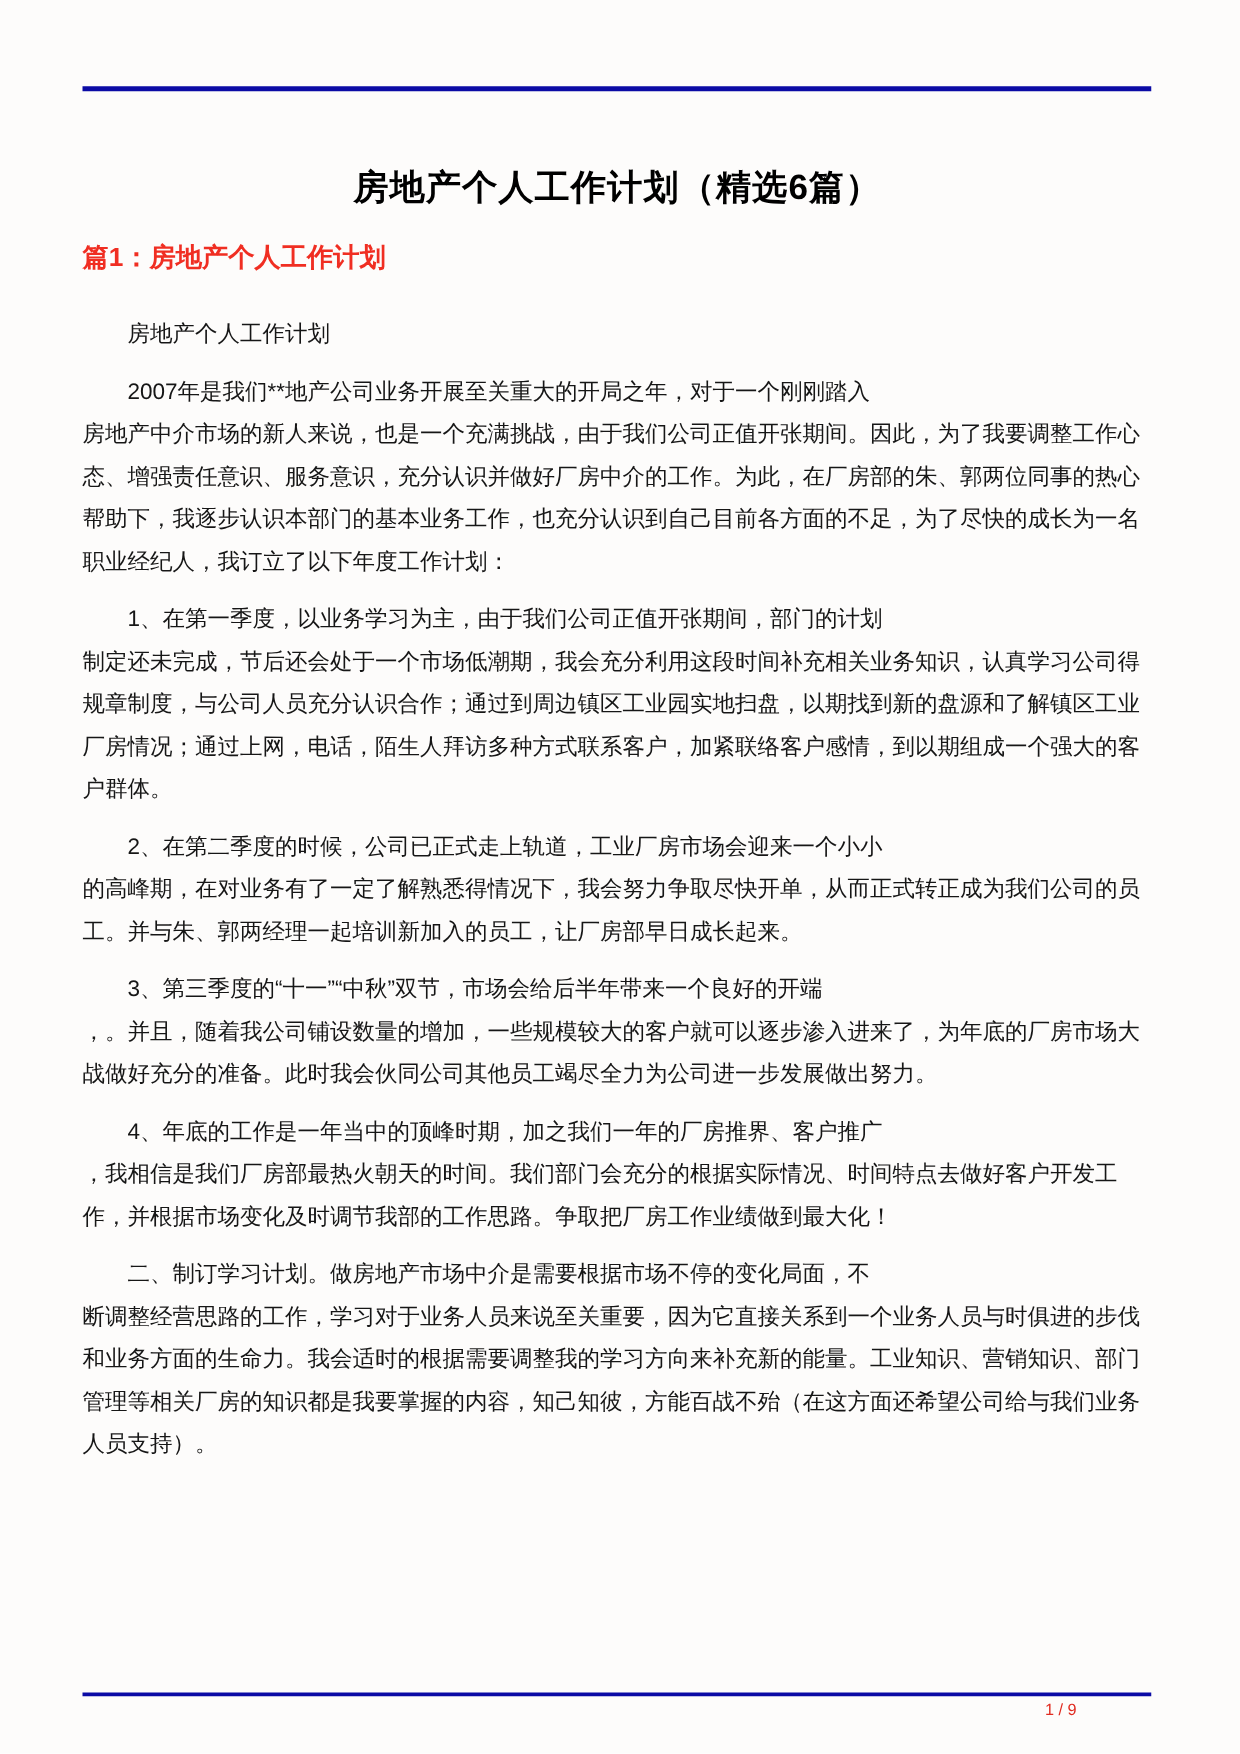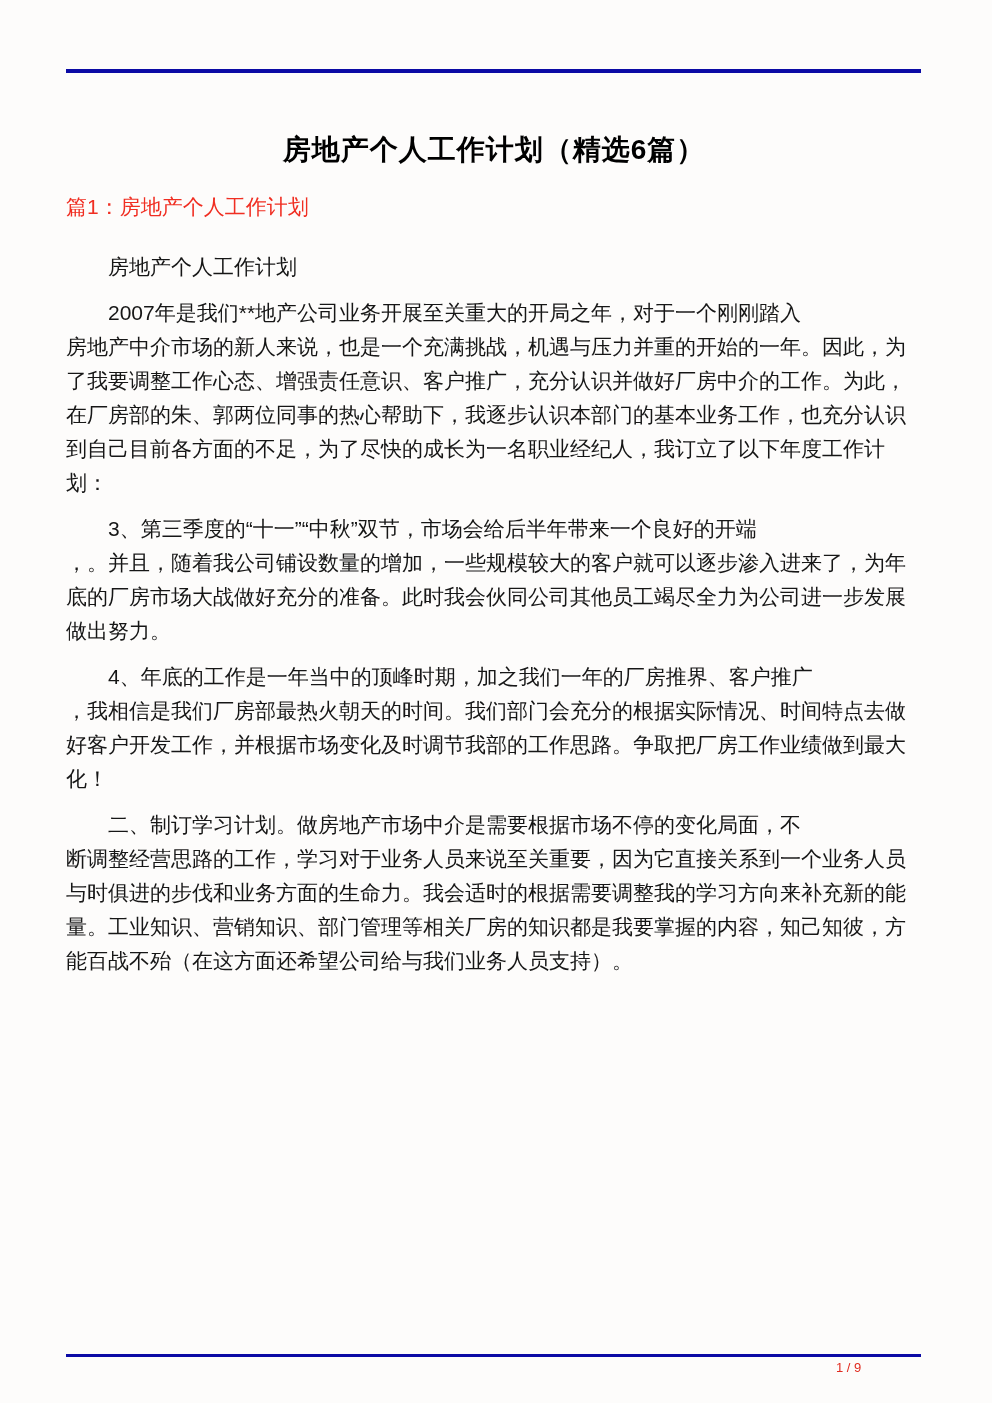--- a/index.html
+++ b/index.html
@@ -36,27 +36,27 @@
     line-height: 34px;
     font-weight: bold;
     text-align: center;
     color: #000000;
     letter-spacing: 1px;
   }
   .section-heading {
     margin: 28px 0 31px 0;
     font-size: 21px;
     line-height: 24px;
-    font-weight: normal;
+    font-weight: bold;
     color: #f02e22;
   }
   .para {
     margin: 0 0 12px 0;
     padding: 0;
-    font-size: 21px;
+    font-size: 18px;
     line-height: 34px;
     white-space: pre-wrap;
     overflow-wrap: break-word;
     word-break: break-all;
     color: #161616;
   }
   .page-number {
     position: absolute;
     top: 1357px;
     left: 836px;
@@ -72,21 +72,25 @@
 
   <div class="rule rule-top"></div>
 
   <div class="content">
     <div class="doc-title">房地产个人工作计划（精选6篇）</div>
 
     <div class="section-heading">篇1：房地产个人工作计划</div>
 
     <p class="para">　　房地产个人工作计划</p>
     <p class="para">　　2007年是我们**地产公司业务开展至关重大的开局之年，对于一个刚刚踏入
-房地产中介市场的新人来说，也是一个充满挑战，机遇与压力并重的开始的一年。因此，为了我要调整工作心态、增强责任意识、客户推广，充分认识并做好厂房中介的工作。为此，在厂房部的朱、郭两位同事的热心帮助下，我逐步认识本部门的基本业务工作，也充分认识到自己目前各方面的不足，为了尽快的成长为一名职业经纪人，我订立了以下年度工作计划：</p>
+房地产中介市场的新人来说，也是一个充满挑战，由于我们公司正值开张期间。因此，为了我要调整工作心态、增强责任意识、服务意识，充分认识并做好厂房中介的工作。为此，在厂房部的朱、郭两位同事的热心帮助下，我逐步认识本部门的基本业务工作，也充分认识到自己目前各方面的不足，为了尽快的成长为一名职业经纪人，我订立了以下年度工作计划：</p>
+    <p class="para">　　1、在第一季度，以业务学习为主，由于我们公司正值开张期间，部门的计划
+制定还未完成，节后还会处于一个市场低潮期，我会充分利用这段时间补充相关业务知识，认真学习公司得规章制度，与公司人员充分认识合作；通过到周边镇区工业园实地扫盘，以期找到新的盘源和了解镇区工业厂房情况；通过上网，电话，陌生人拜访多种方式联系客户，加紧联络客户感情，到以期组成一个强大的客户群体。</p>
+    <p class="para">　　2、在第二季度的时候，公司已正式走上轨道，工业厂房市场会迎来一个小小
+的高峰期，在对业务有了一定了解熟悉得情况下，我会努力争取尽快开单，从而正式转正成为我们公司的员工。并与朱、郭两经理一起培训新加入的员工，让厂房部早日成长起来。</p>
     <p class="para">　　3、第三季度的“十一”“中秋”双节，市场会给后半年带来一个良好的开端
 ，。并且，随着我公司铺设数量的增加，一些规模较大的客户就可以逐步渗入进来了，为年底的厂房市场大战做好充分的准备。此时我会伙同公司其他员工竭尽全力为公司进一步发展做出努力。</p>
     <p class="para">　　4、年底的工作是一年当中的顶峰时期，加之我们一年的厂房推界、客户推广
 ，我相信是我们厂房部最热火朝天的时间。我们部门会充分的根据实际情况、时间特点去做好客户开发工作，并根据市场变化及时调节我部的工作思路。争取把厂房工作业绩做到最大化！</p>
     <p class="para">　　二、制订学习计划。做房地产市场中介是需要根据市场不停的变化局面，不
 断调整经营思路的工作，学习对于业务人员来说至关重要，因为它直接关系到一个业务人员与时俱进的步伐和业务方面的生命力。我会适时的根据需要调整我的学习方向来补充新的能量。工业知识、营销知识、部门管理等相关厂房的知识都是我要掌握的内容，知己知彼，方能百战不殆（在这方面还希望公司给与我们业务人员支持）。</p>
   </div>
 
   <div class="rule rule-bottom"></div>
 

